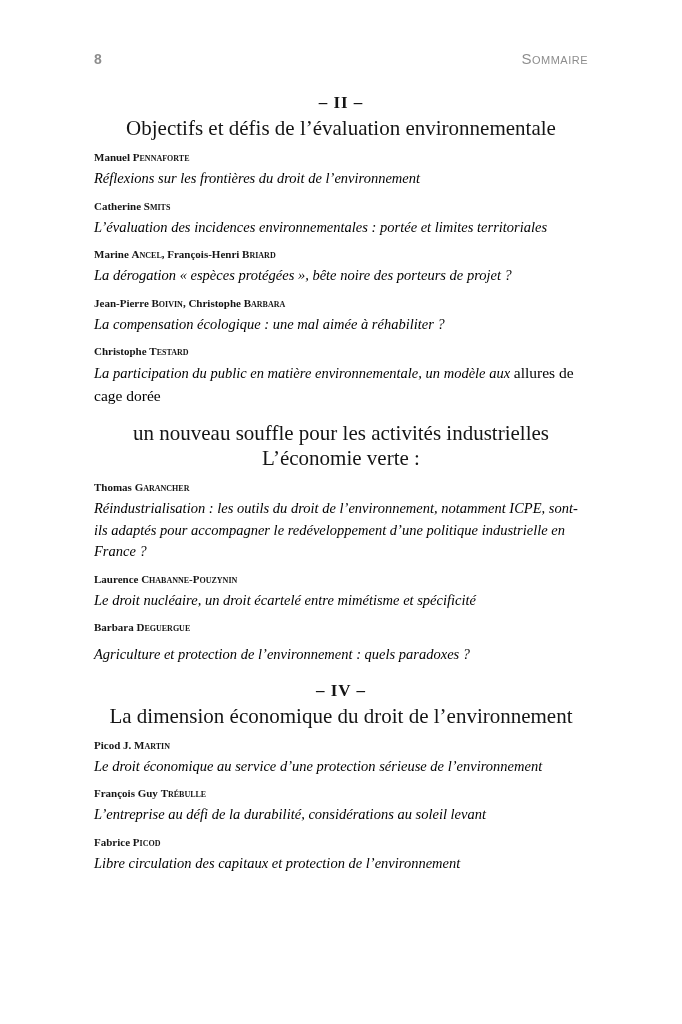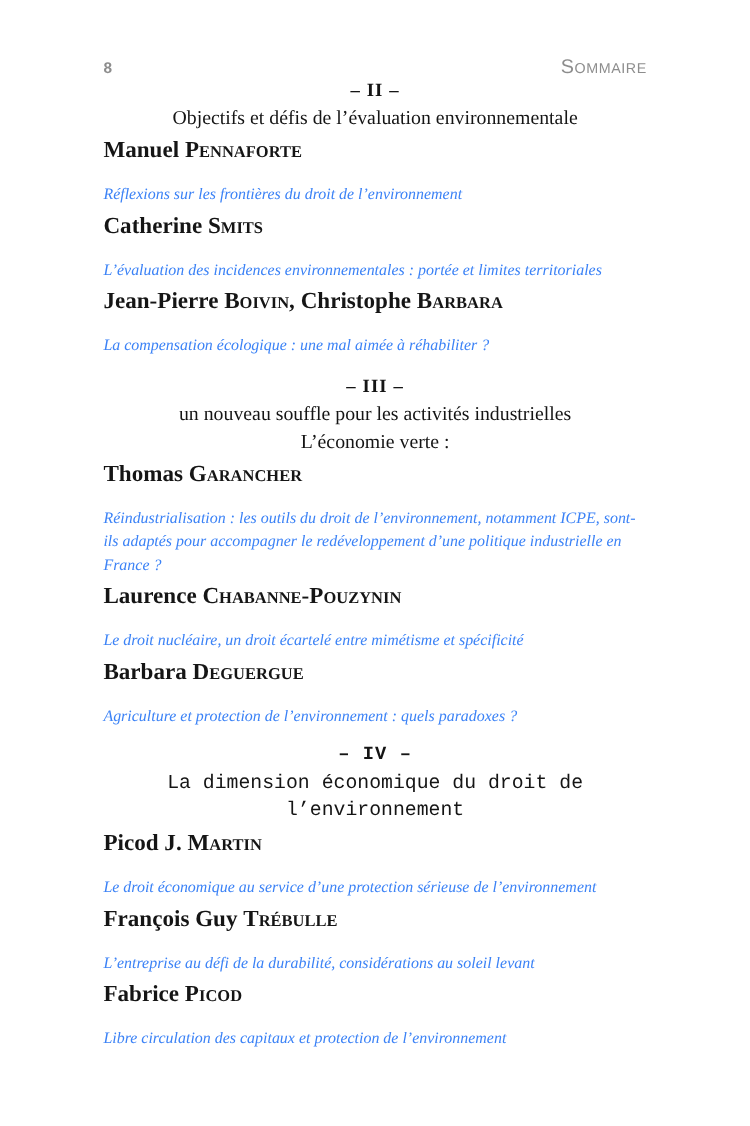--- a/index.html
+++ b/index.html
@@ -22,62 +22,61 @@
     align-items: baseline;
     padding: 50px 94px 0 94px;
     font-family: "Liberation Sans", sans-serif;
     color: #8d8d8d;
   }
   .page-number {
     font-size: 14px;
     font-weight: bold;
   }
   .running-head {
-    font-size: 18px;
+    font-size: 15px;
     font-variant: small-caps;
     letter-spacing: 0.5px;
   }
 
   .content {
     padding: 0 94px;
   }
 
   
   .section-head { text-align: center; }
   .section-numeral {
     font-weight: bold;
     font-size: 17px;
     letter-spacing: 1px;
     line-height: 22px;
   }
   .section-title {
-    font-size: 18px;
+    font-size: 21px;
     line-height: 25px;
     margin-top: 2px;
   }
-  .sec-2 .section-head { }
+  .sec-2 .section-head { margin-top: 25px; }
   .sec-3 .section-head { margin-top: 14px; }
-  .sec-4 .section-head { margin-top: 14px; font-family: Liberation Mono, monospace; }
+  .sec-4 .section-head { margin-top: 14px; }
   .section-title-line { display: block; }
 
   
   .entries { margin-top: 6px; }
   .entry { margin-top: 6px; }
   .entry-authors {
     font-weight: bold;
-    font-size: 21px;
+    font-size: 11px;
     line-height: 21px;
   }
   .sc { font-variant: small-caps; }
   .entry-title {
     font-style: italic;
     font-size: 14.5px;
     line-height: 21.5px;
-    color: #3b82f6;
-    margin-top: 20px;
+    color: #000000;
   }
   .roman { font-style: normal; font-size: 15.5px; }
 </style>
 </head>
 <body>
 
 <div class="page">
 
   <div class="page-header">
     <span class="page-number">8</span>
@@ -98,34 +97,41 @@
         <div class="entry">
           <div class="entry-authors"><span>Manuel </span><span class="sc">Pennaforte</span></div>
           <div class="entry-title"><span>Réflexions sur les frontières du droit de l’environnement</span></div>
         </div>
 
         <div class="entry">
           <div class="entry-authors"><span>Catherine </span><span class="sc">Smits</span></div>
           <div class="entry-title"><span>L’évaluation des incidences environnementales : portée et limites territoriales</span></div>
         </div>
 
+        <div class="entry">
+          <div class="entry-authors"><span>Marine </span><span class="sc">Ancel</span><span>, </span><span>François-Henri </span><span class="sc">Briard</span></div>
+          <div class="entry-title"><span>La dérogation « espèces protégées », bête noire des porteurs de projet ?</span></div>
+        </div>
 
         <div class="entry">
           <div class="entry-authors"><span>Jean-Pierre </span><span class="sc">Boivin</span><span>, </span><span>Christophe </span><span class="sc">Barbara</span></div>
           <div class="entry-title"><span>La compensation écologique : une mal aimée à réhabiliter ?</span></div>
         </div>
 
+        <div class="entry">
+          <div class="entry-authors"><span>Christophe </span><span class="sc">Testard</span></div>
+          <div class="entry-title"><span>La participation du public en matière environnementale, un modèle aux </span><span class="roman">allures de cage dorée</span></div>
+        </div>
 
 
       </div>
     </div>
 
     <div class="section sec-3">
       <div class="section-head">
-        <div class="section-numeral">– III –</div>
         <div class="section-title">
           <span class="section-title-line">un nouveau souffle pour les activités industrielles</span>
           <span class="section-title-line">L’économie verte :</span>
         </div>
       </div>
       <div class="entries">
 
         <div class="entry">
           <div class="entry-authors"><span>Thomas </span><span class="sc">Garancher</span></div>
           <div class="entry-title"><span>Réindustrialisation : les outils du droit de l’environnement, notamment ICPE, sont-ils adaptés pour accompagner le redéveloppement d’une politique industrielle en France ?</span></div>

